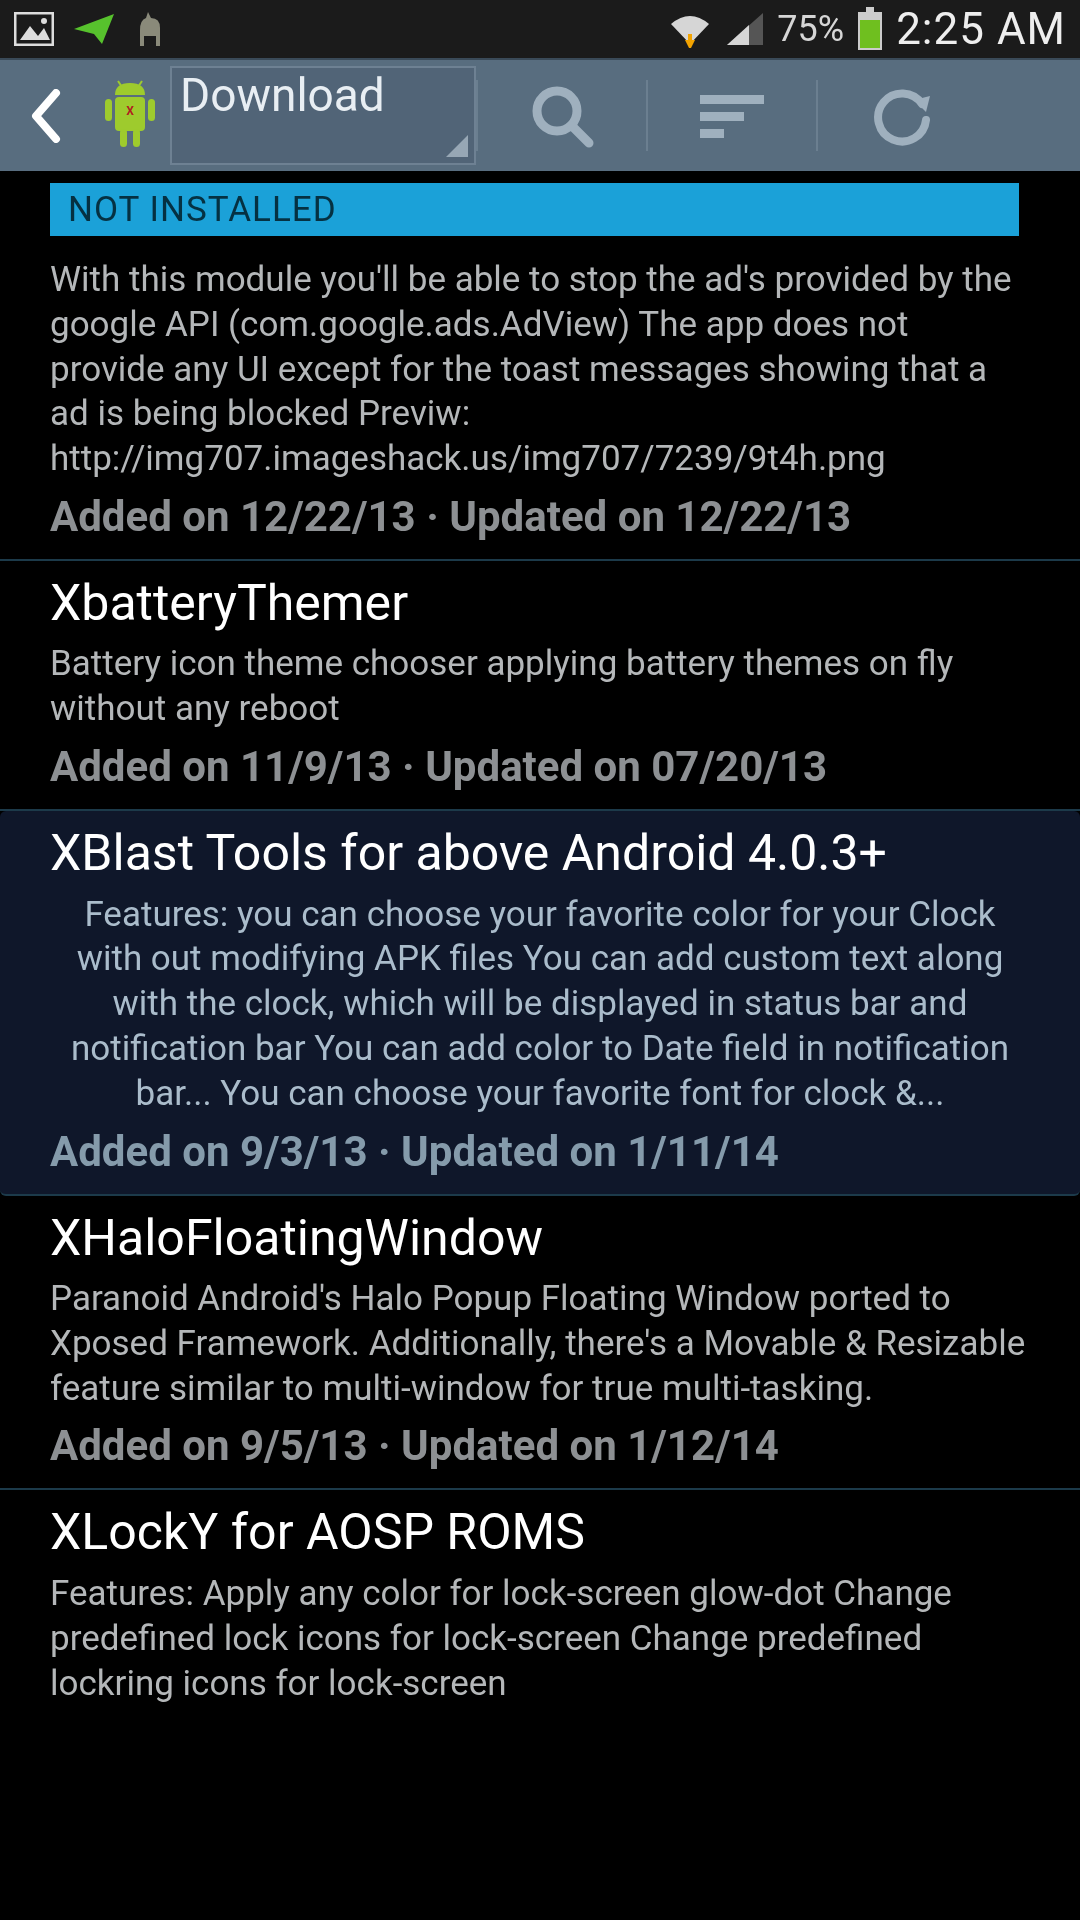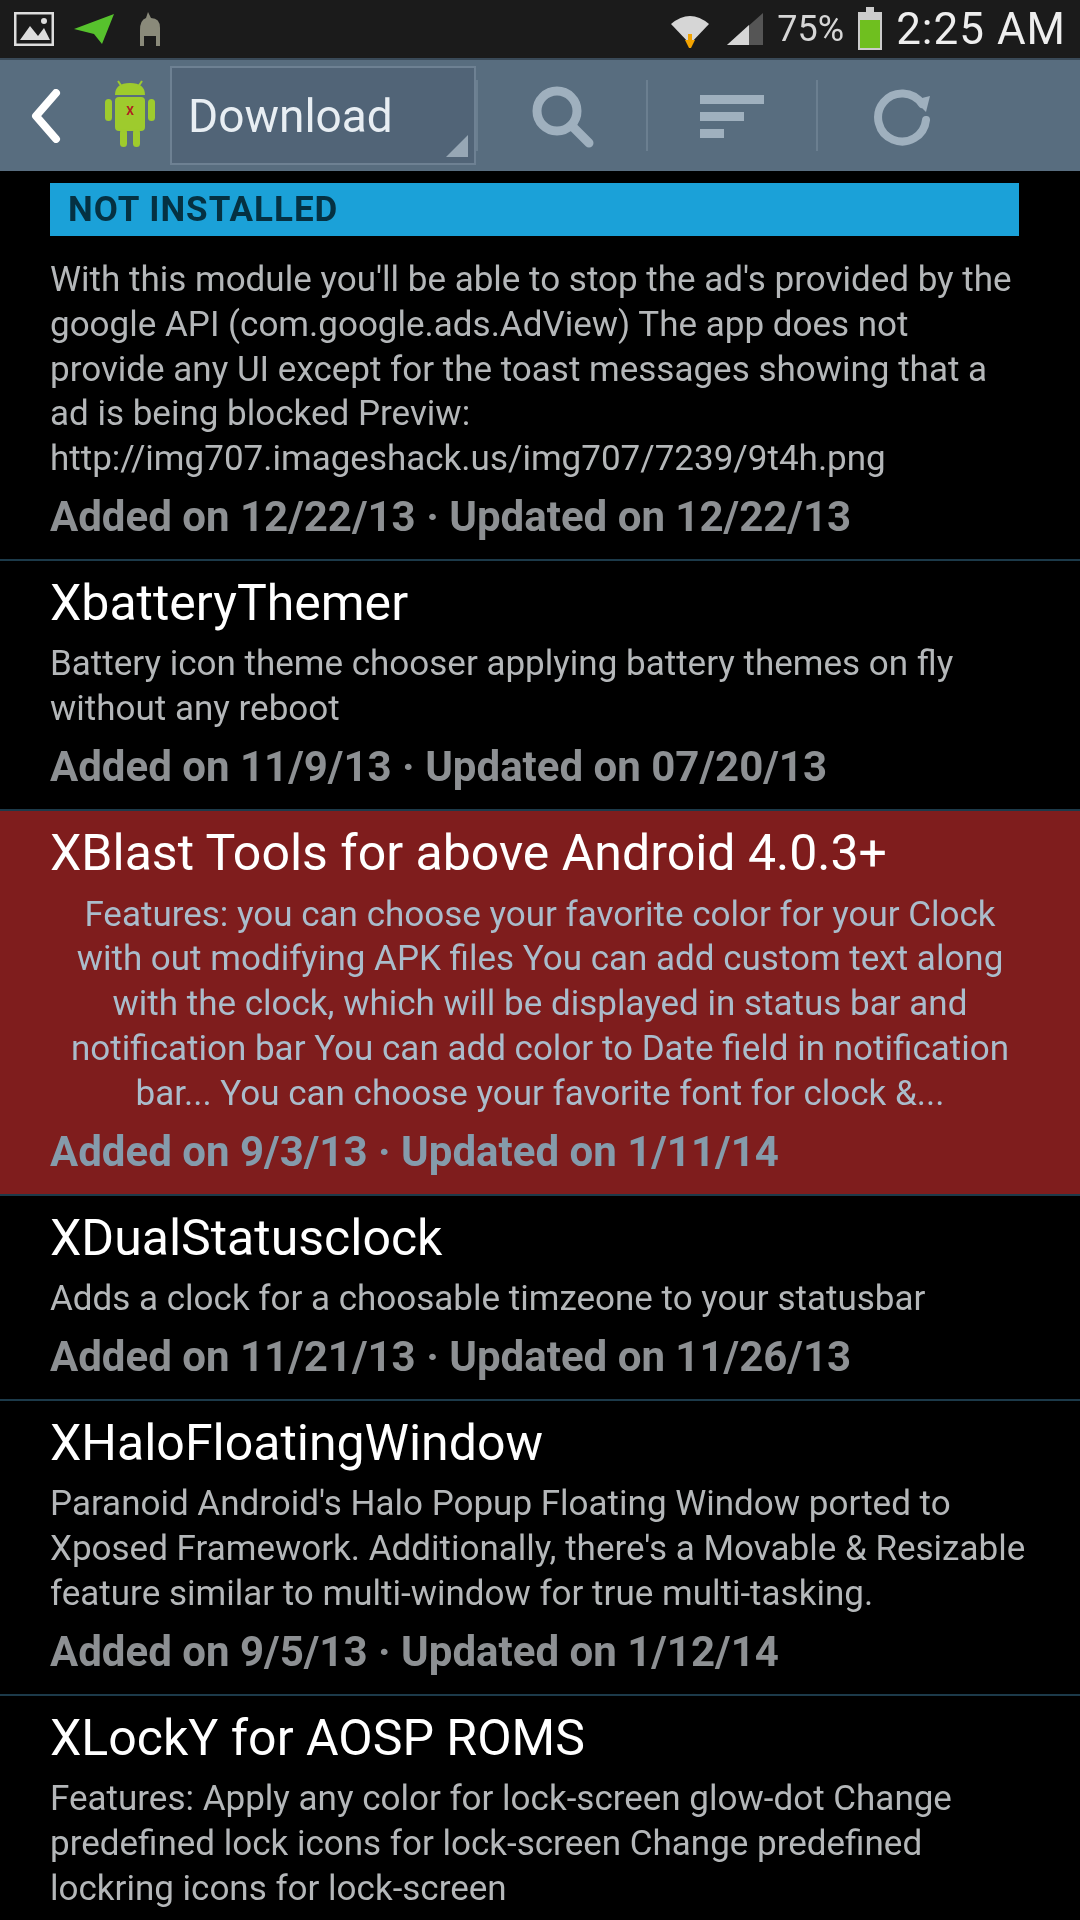--- a/index.html
+++ b/index.html
@@ -50,22 +50,21 @@
     align-items: center;
     justify-content: center;
   }
   .ab-spinner {
     width: 306px;
     margin: 6px 0 6px 0;
     background: #516477;
     border: 2px solid #6e8193;
     position: relative;
     display: flex;
-    align-items: center;
-    padding-left: 16px;
+    padding-left: 8px;
     font-size: 46px;
     color: #e8eef3;
     font-weight: 400;
   }
   .ab-spinner::after{
     content:"";
     position:absolute;
     right:6px; bottom:6px;
     width:0;height:0;
     border-style:solid;
@@ -81,34 +80,34 @@
   .ab-btn {
     width: 168px;
     display:flex; align-items:center; justify-content:center;
     color:#9fb0be;
   }
 
   
   .section-header{
     background:#1ba1d8;
     color:#053142;
-    font-weight:700;
+    font-weight:400;
     font-size:35px;
     padding:6px 18px;
     letter-spacing:1px;
     margin: 12px 61px 0 50px;
   }
 
   
   .list{ }
   .item{
     padding: 14px 50px 18px 50px;
     border-bottom: 2px solid #1c3a4a;
   }
-  .item.sel{ background:#7f1d1d; }
+  .item.sel{ background:#0f172a;border-radius:6px; }
   .item-title{
     font-size:50px;
     font-weight:400;
     color:#fff;
     line-height:1.15;
     margin-bottom:10px;
   }
   .item.first .item-title{ margin-top:-20px; } 
   .item-desc{
     font-size:35px;
@@ -243,25 +242,20 @@
     <div class="item-title">XbatteryThemer</div>
     <div class="item-desc">Battery icon theme chooser applying battery themes on fly without any reboot</div>
     <div class="item-meta">Added on 11/9/13 · Updated on 07/20/13</div>
   </div>
   <div class="item sel">
     <div class="item-title">XBlast Tools for above Android 4.0.3+</div>
     <div class="item-desc">Features: you can choose your favorite color for your Clock with out modifying APK files You can add custom text along with the clock, which will be displayed in status bar and notification bar You can add color to Date field in notification bar... You can choose your favorite font for clock &amp;...</div>
     <div class="item-meta">Added on 9/3/13 · Updated on 1/11/14</div>
   </div>
   <div class="item">
-    <div class="item-title">XDualStatusclock</div>
-    <div class="item-desc">Adds a clock for a choosable timzeone to your statusbar</div>
-    <div class="item-meta">Added on 11/21/13 · Updated on 11/26/13</div>
-  </div>
-  <div class="item">
     <div class="item-title">XHaloFloatingWindow</div>
     <div class="item-desc">Paranoid Android's Halo Popup Floating Window ported to Xposed Framework. Additionally, there's a Movable &amp; Resizable feature similar to multi-window for true multi-tasking.</div>
     <div class="item-meta">Added on 9/5/13 · Updated on 1/12/14</div>
   </div>
   <div class="item" style="border-bottom:none;">
     <div class="item-title">XLockY for AOSP ROMS</div>
     <div class="item-desc">Features: Apply any color for lock-screen glow-dot Change predefined lock icons for lock-screen Change predefined lockring icons for lock-screen</div>
     <div class="item-meta"></div>
   </div>
 </div>

